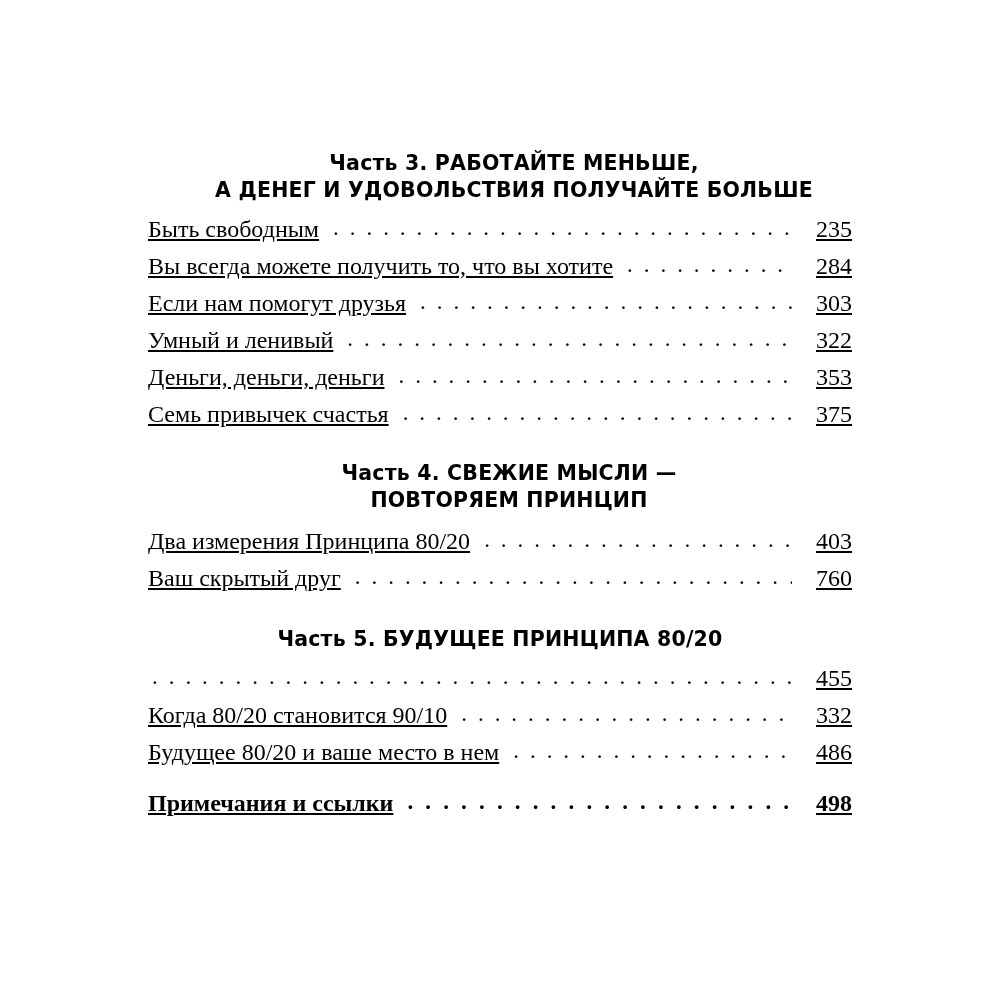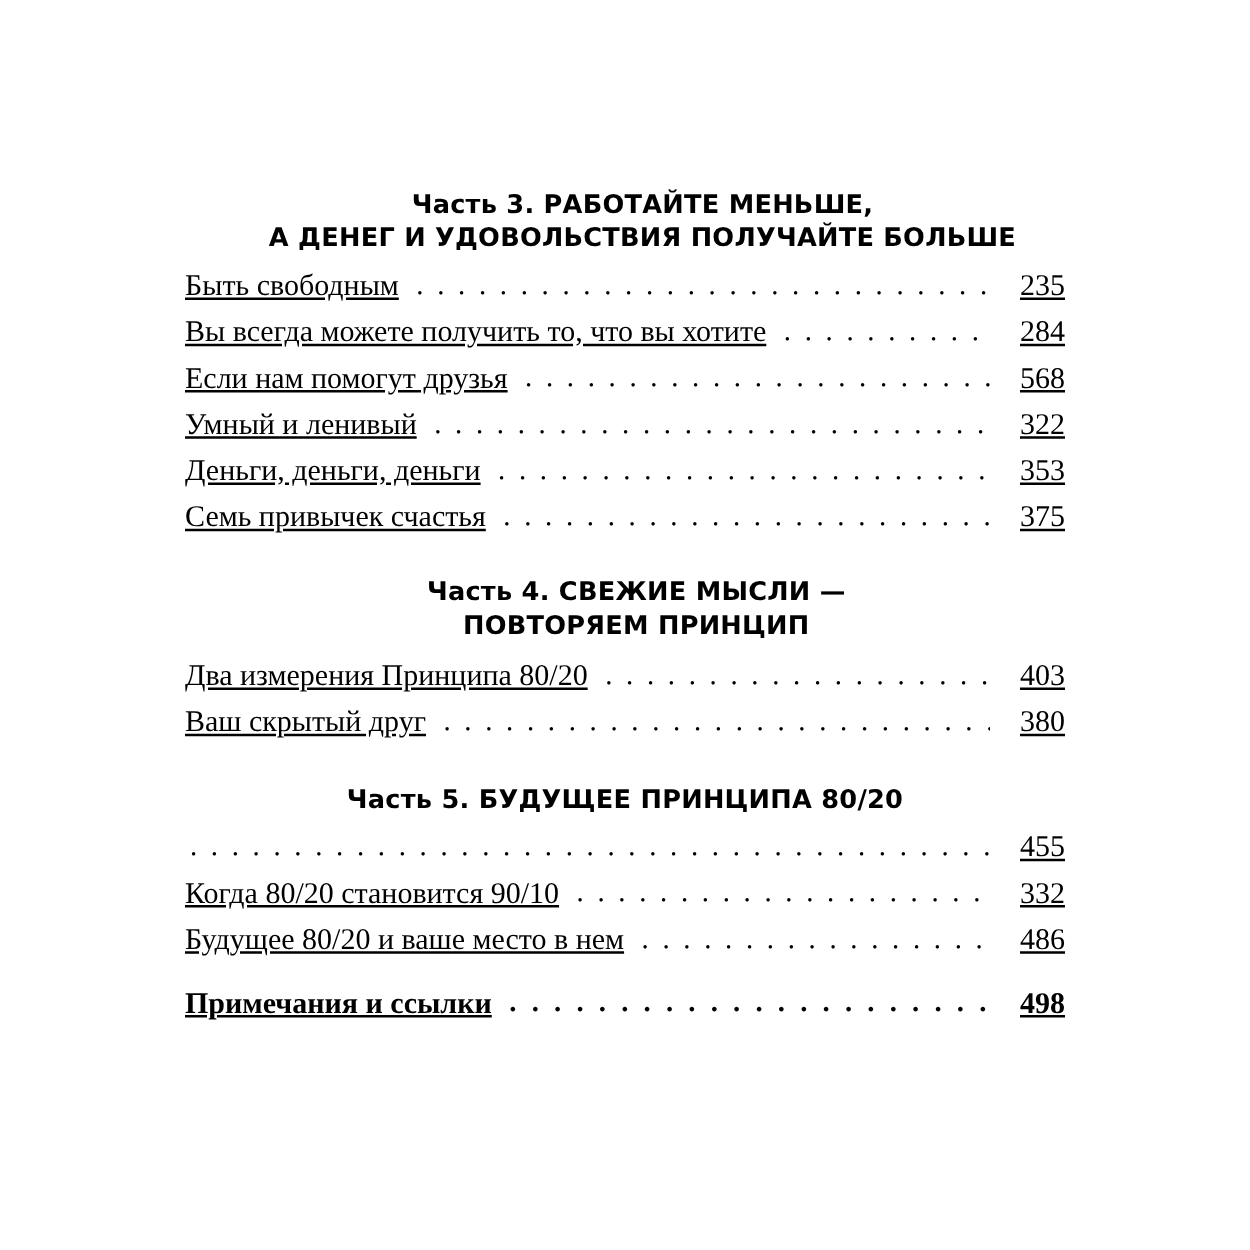--- a/index.html
+++ b/index.html
@@ -121,21 +121,21 @@
         <span class="page-no">235</span>
       </li>
       <li class="entry">
         <span class="title">Вы всегда можете получить то, что вы хотите</span>
         <span class="leader"></span>
         <span class="page-no">284</span>
       </li>
       <li class="entry">
         <span class="title">Если нам помогут друзья</span>
         <span class="leader"></span>
-        <span class="page-no">568</span>
+        <span class="page-no">303</span>
       </li>
       <li class="entry">
         <span class="title">Умный и ленивый</span>
         <span class="leader"></span>
         <span class="page-no">322</span>
       </li>
       <li class="entry">
         <span class="title">Деньги, деньги, деньги</span>
         <span class="leader"></span>
         <span class="page-no">353</span>
@@ -154,21 +154,21 @@
 
     <ul class="entries group-4">
       <li class="entry">
         <span class="title">Два измерения Принципа 80/20</span>
         <span class="leader"></span>
         <span class="page-no">403</span>
       </li>
       <li class="entry">
         <span class="title">Ваш скрытый друг</span>
         <span class="leader"></span>
-        <span class="page-no">380</span>
+        <span class="page-no">760</span>
       </li>
     </ul>
 
     <div class="part-heading part-5">
       <span class="line">Часть 5. БУДУЩЕЕ ПРИНЦИПА 80/20</span>
     </div>
 
     <ul class="entries group-5">
       <li class="entry">
         <span class="leader"></span>

